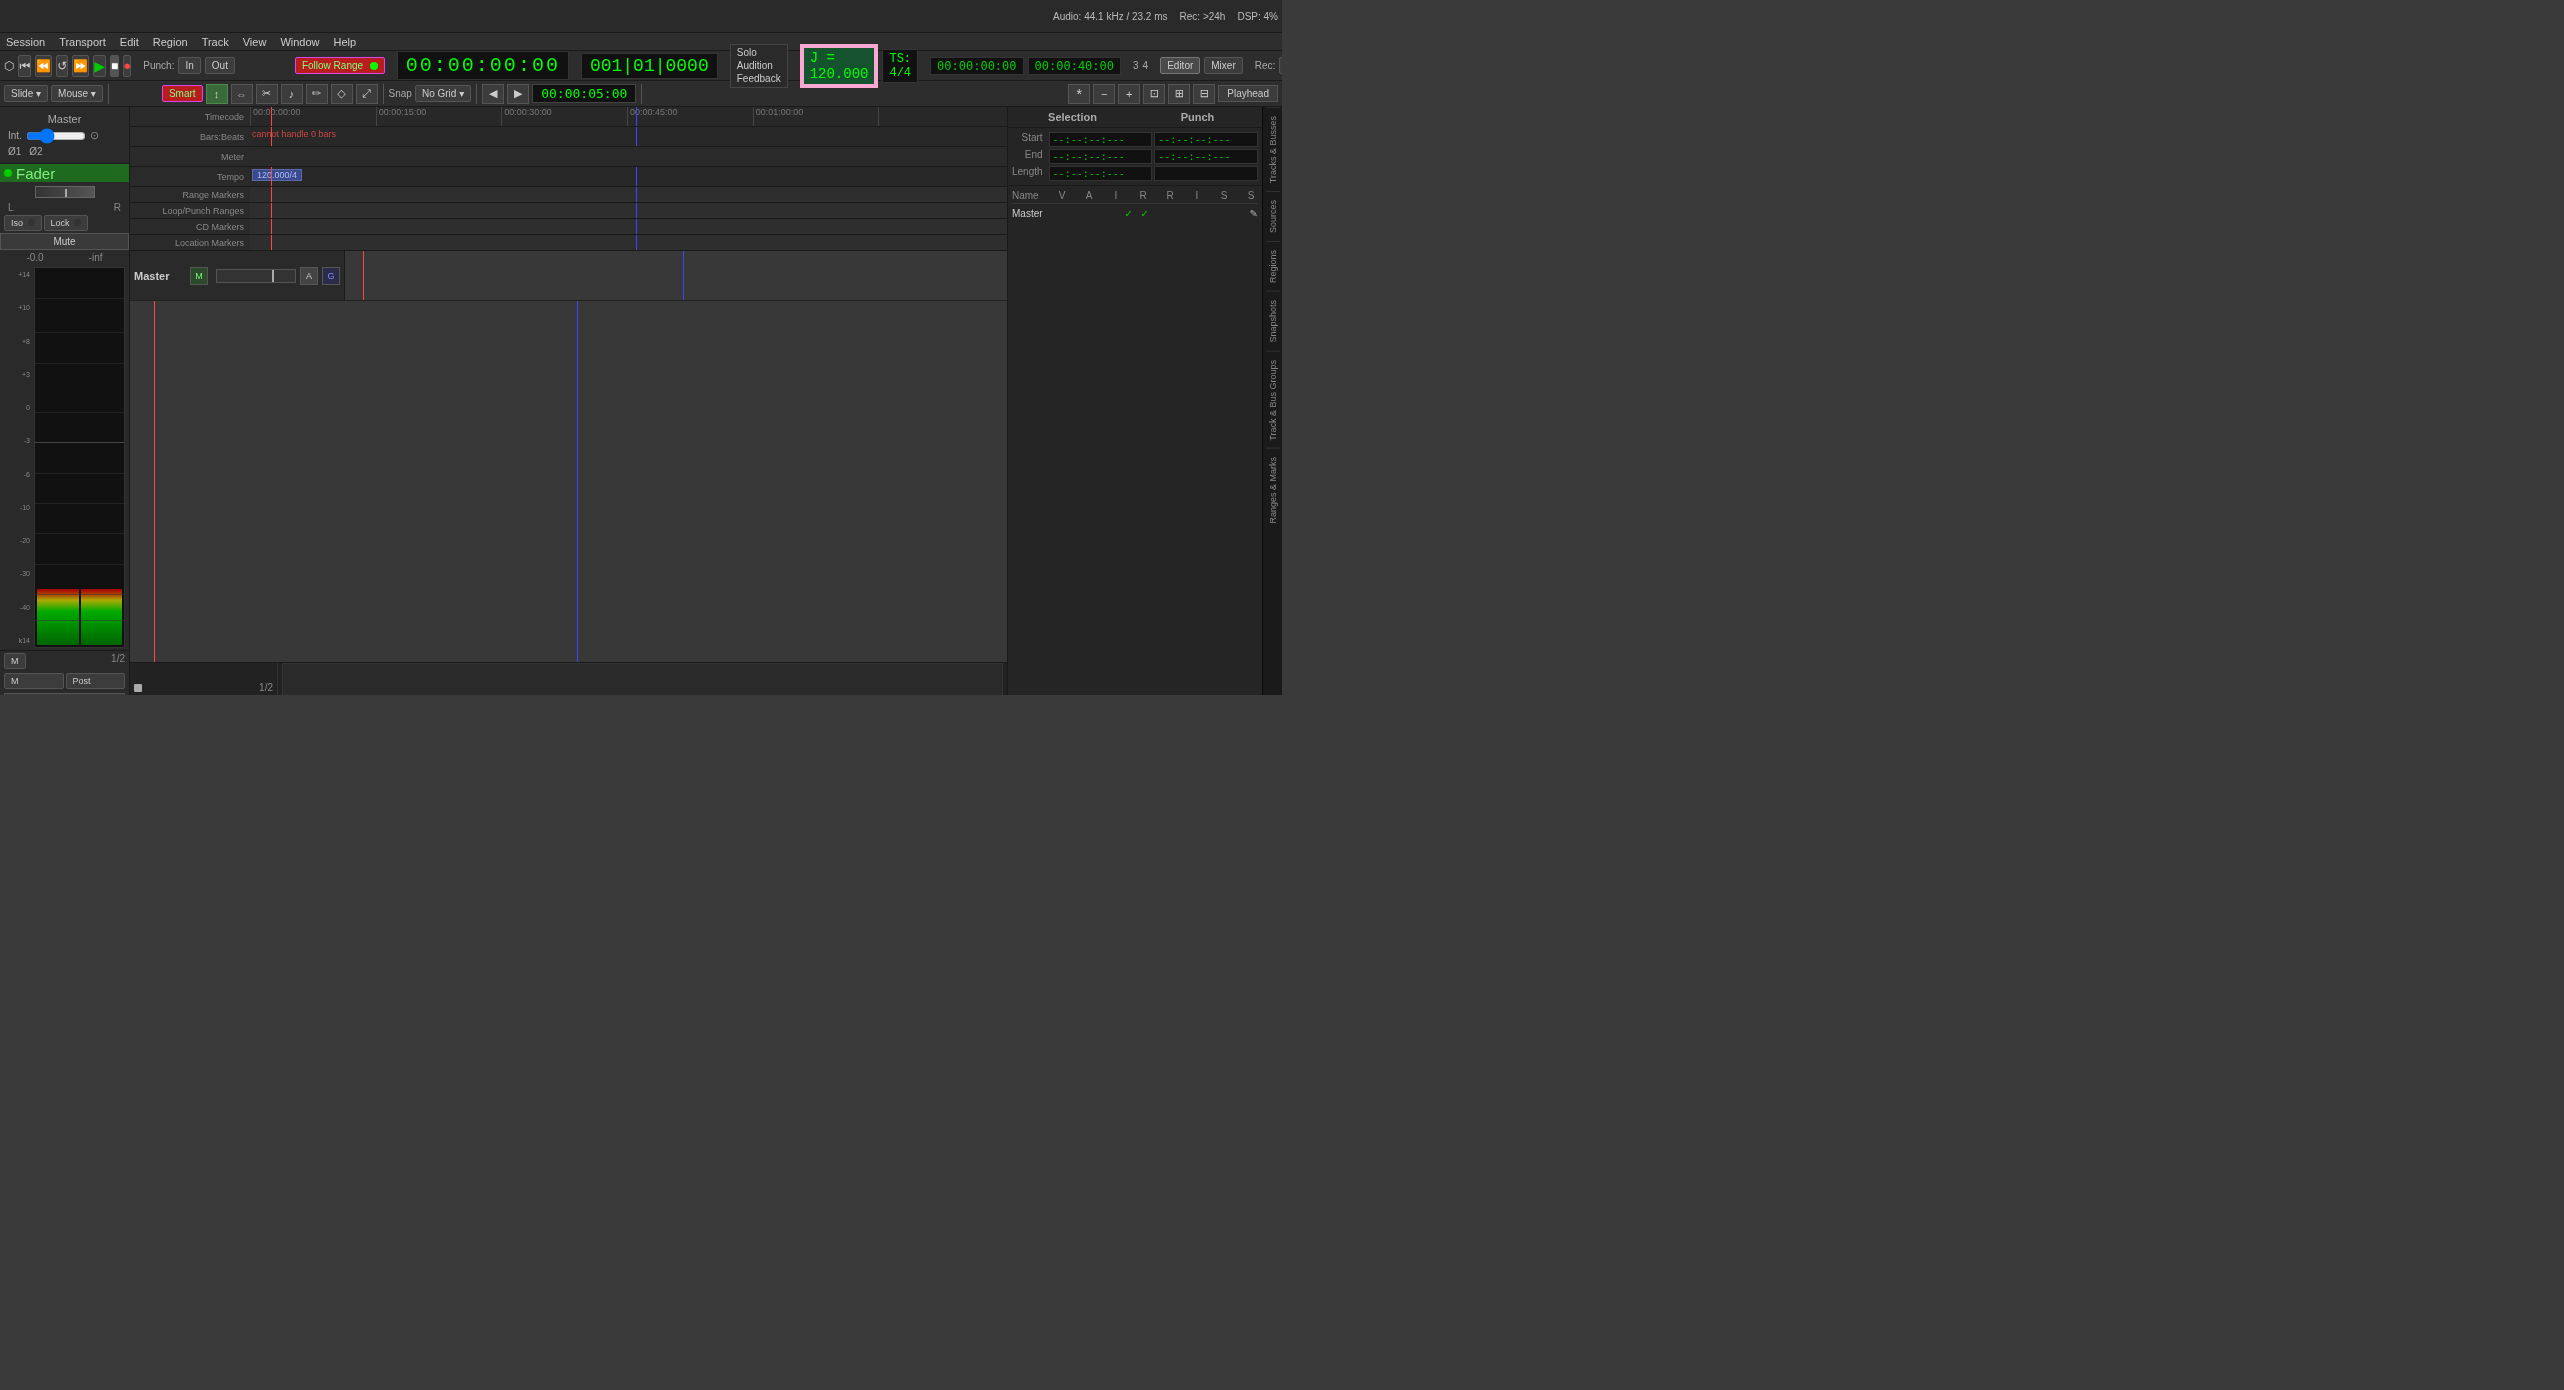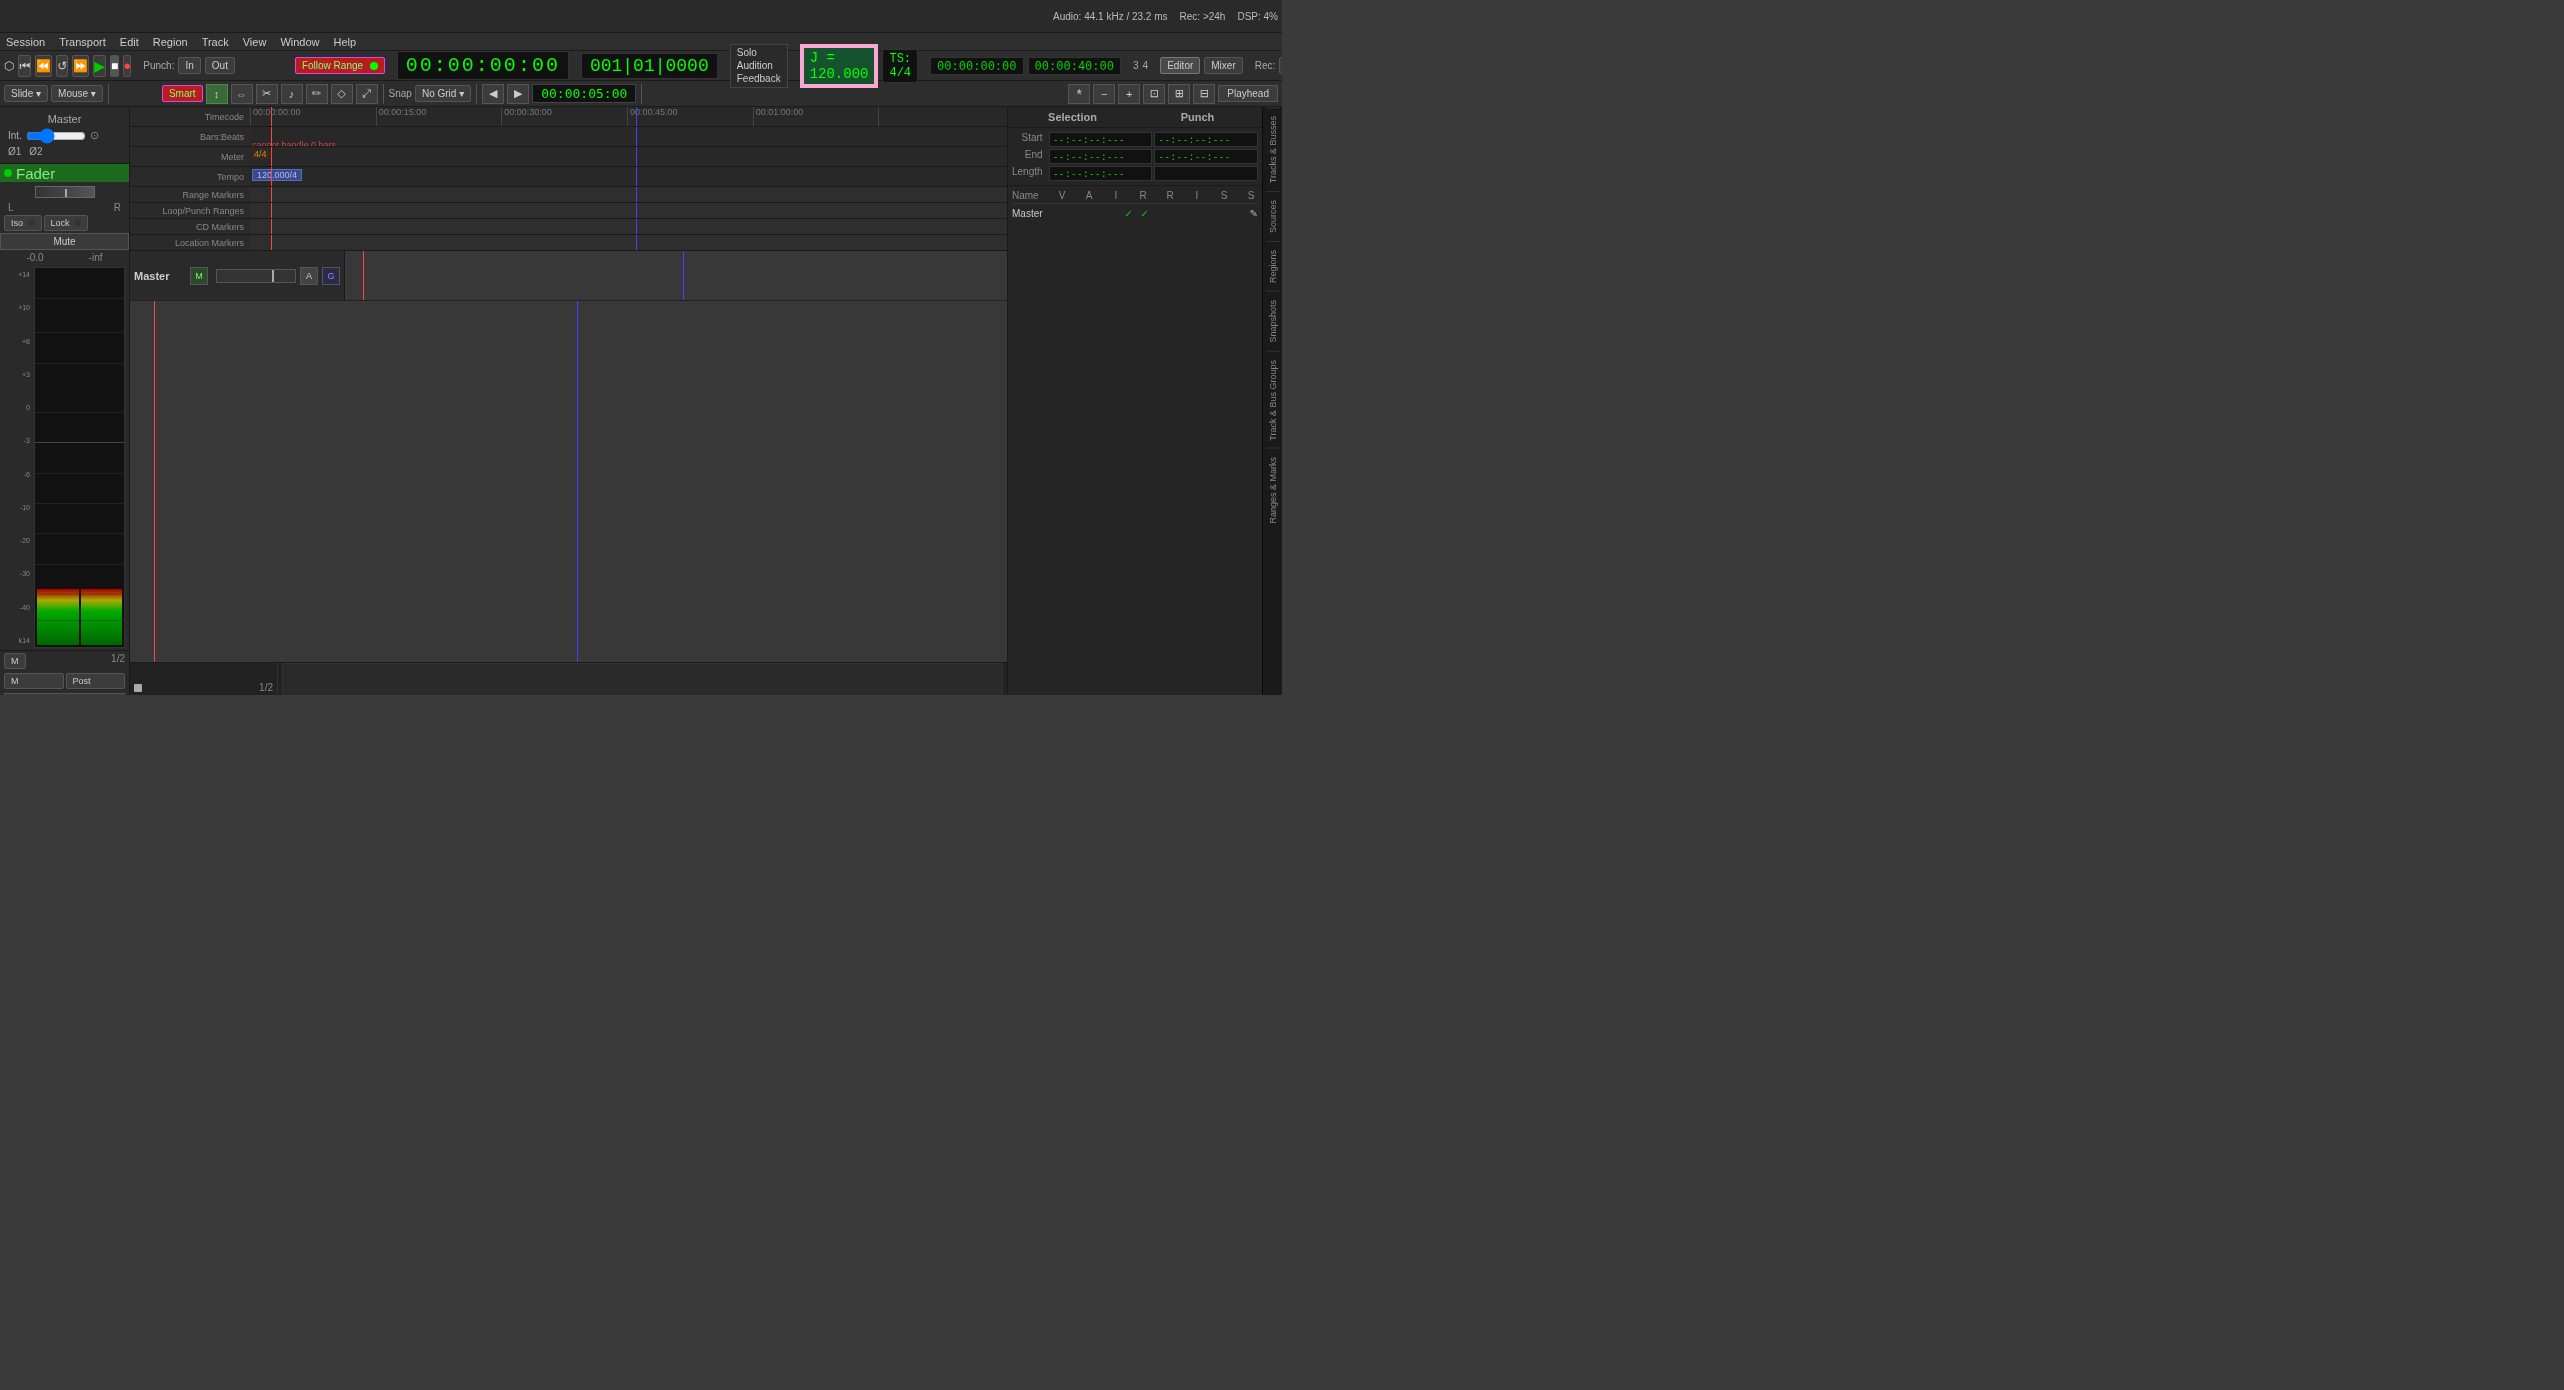--- a/index.html
+++ b/index.html
@@ -665,33 +665,28 @@
 
           <div style="position:absolute; top:0; bottom:0; left:2.77%; width:1px; background:#ff4444;"></div>
 
           <div style="position:absolute; top:0; bottom:0; left:51%; width:1px; background:#4444ff;"></div>
         </div>
       </div>
 
       <div class="ruler-row">
         <div class="ruler-label">Bars:Beats</div>
         <div class="ruler-content" style="background:#282828; position:relative;">
-          <span style="position:absolute; top:13px; left:2px; color:#cc4444; font-size:9px;">cannot handle 0 bars</span>
+          <span style="position:absolute; top:2px; left:2px; color:#cc4444; font-size:9px;">cannot handle 0 bars</span>
           <div style="position:absolute; top:0; bottom:0; left:2.77%; width:1px; background:#ff4444;"></div>
           <div style="position:absolute; top:0; bottom:0; left:51%; width:1px; background:#4444ff;"></div>
         </div>
       </div>
 
       <div class="ruler-row">
         <div class="ruler-label">Meter</div>
-        <div class="ruler-content" style="background:#282828; position:relative;">
-          <span style="position:absolute; top:2px; left:2px; color:#cc8844; font-size:9px; background:#3a2a1a; padding:0 2px;">4/4</span>
-          <div style="position:absolute; top:0; bottom:0; left:2.77%; width:1px; background:#ff4444;"></div>
-          <div style="position:absolute; top:0; bottom:0; left:51%; width:1px; background:#4444ff;"></div>
-        </div>
       </div>
 
       <div class="ruler-row">
         <div class="ruler-label">Tempo</div>
         <div class="ruler-content" style="background:#282828; position:relative;">
           <div style="position:absolute; top:2px; left:2px; background:#3a4a8a; border:1px solid #5a6aaa; color:#aabbff; padding:0 4px; font-size:9px;">120.000/4</div>
           <div style="position:absolute; top:0; bottom:0; left:2.77%; width:1px; background:#ff4444;"></div>
           <div style="position:absolute; top:0; bottom:0; left:51%; width:1px; background:#4444ff;"></div>
         </div>
       </div>

